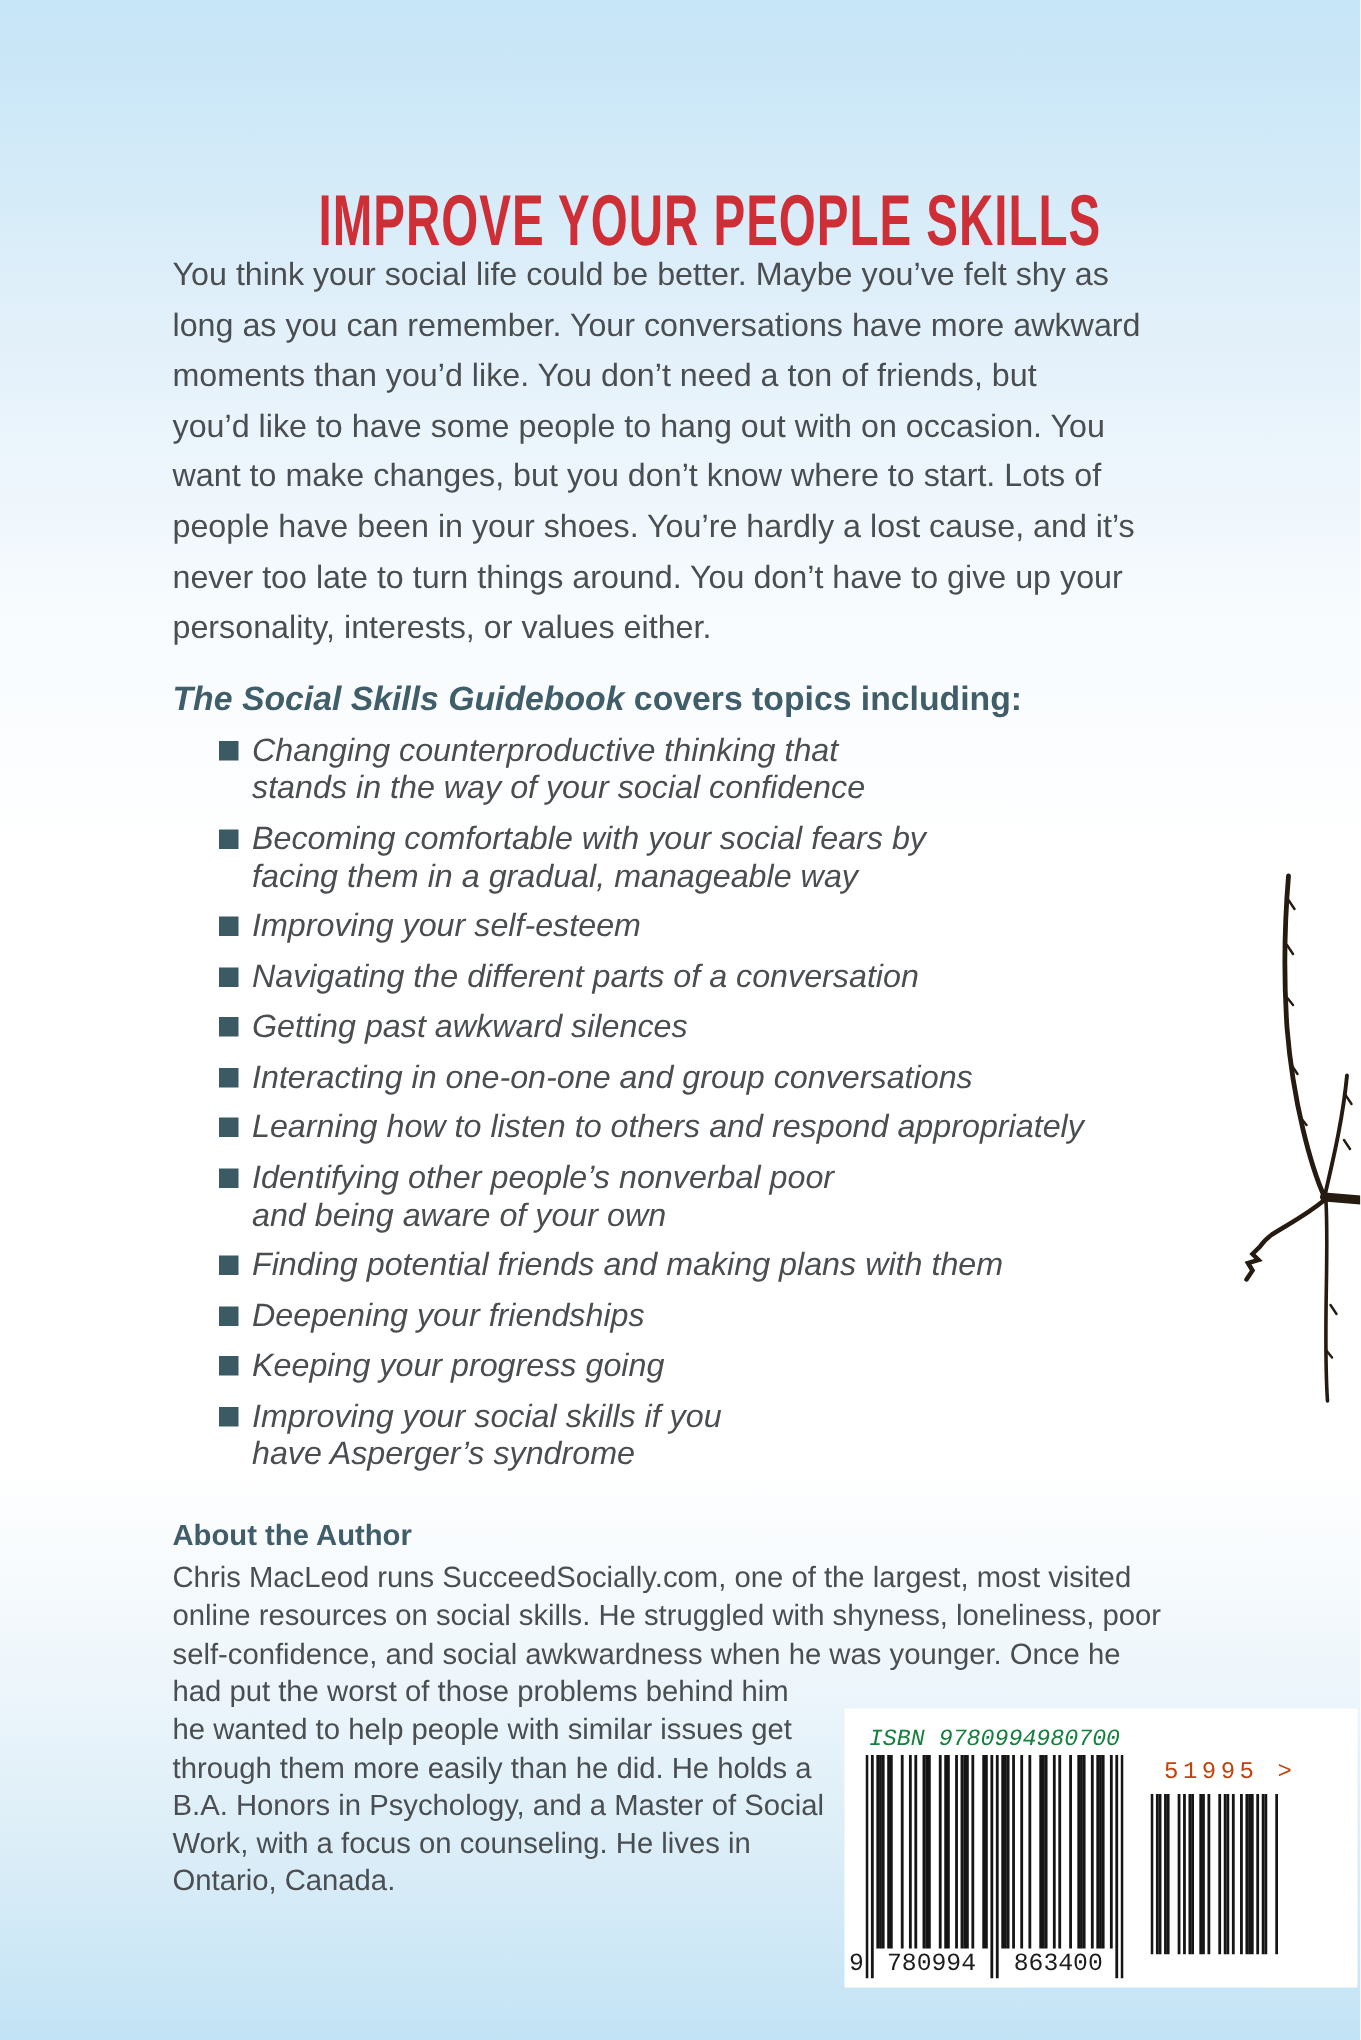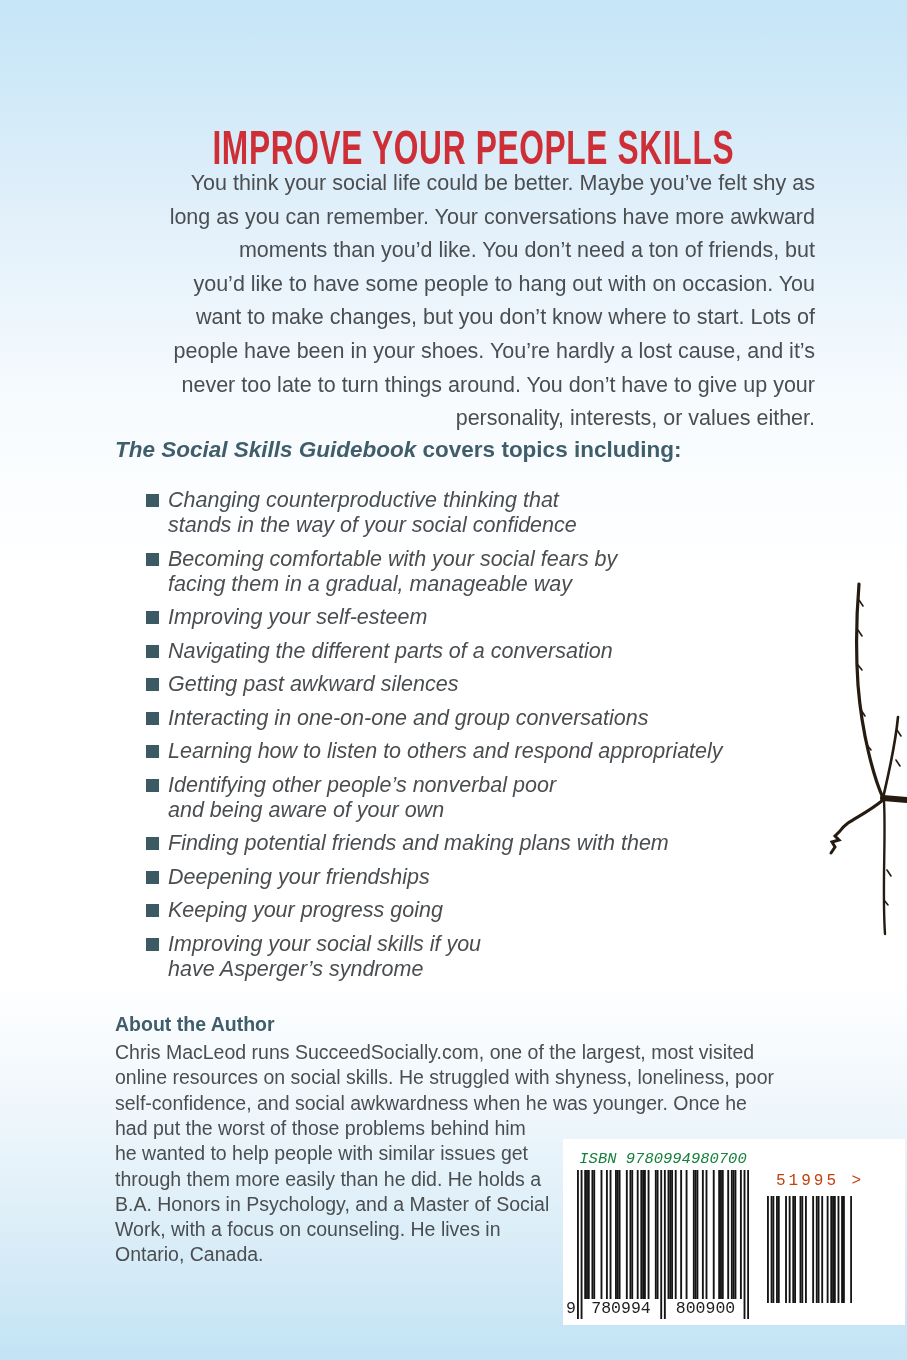--- a/index.html
+++ b/index.html
@@ -18,25 +18,25 @@
   .title{
     position:absolute;left:0;top:90px;width:907px;
     text-align:center;line-height:52px;
     font-weight:bold;font-size:48px;letter-spacing:1px;
     color:#ce2f37;
     padding-left:20px;
   }
   .title .squeeze{display:inline-block;transform:scaleX(0.66);transform-origin:center;white-space:nowrap;}
   .intro{
     position:absolute;left:115px;top:167px;width:700px;
-    font-size:21.5px;color:#4a4e51;text-align:right;
+    font-size:21.5px;color:#4a4e51;
   }
   .intro-line{height:33.6px;line-height:33.6px;white-space:nowrap;}
   .topics-heading{
-    position:absolute;left:115px;top:436px;width:700px;
+    position:absolute;left:115px;top:452px;width:700px;
     font-size:22.5px;font-weight:bold;color:#3f5e6a;line-height:28px;
   }
   .topics-heading .it{font-style:italic;}
   .topics-list{position:absolute;left:146px;top:488px;width:640px;font-style:italic;}
   .bullet-item{display:flex;align-items:flex-start;margin-bottom:8.5px;}
   .bullet-square{
     flex:0 0 auto;width:13px;height:13px;margin:6px 9px 0 0;
     background:#3c5a64;
   }
   .bullet-text{
@@ -219,21 +219,21 @@
             <rect x="155.71" y="0" width="1.87" height="129"></rect>
             <rect x="157.52" y="0" width="1.87" height="129"></rect>
             <rect x="162.95" y="0" width="1.87" height="129"></rect>
             <rect x="166.57" y="0" width="1.87" height="149"></rect>
             <rect x="170.19" y="0" width="1.87" height="149"></rect>
           </svg>
         </div>
       <div class="bc-digits">
         <span class="bc-d-left">9</span>
         <span class="bc-d-mid">780994</span>
-        <span class="bc-d-right">800900</span>
+        <span class="bc-d-right">863400</span>
       </div>
     </div>
     <div class="bc-supp">
       <div class="bc-supp-label">51995 &gt;</div>
       <div id="suppBars">
           <svg class="bc-bars" width="85" height="107" xmlns="http://www.w3.org/2000/svg" fill="#151515">
             <rect x="0.00" y="0" width="1.87" height="107"></rect>
             <rect x="3.62" y="0" width="1.87" height="107"></rect>
             <rect x="5.43" y="0" width="1.87" height="107"></rect>
             <rect x="9.04" y="0" width="1.87" height="107"></rect>

